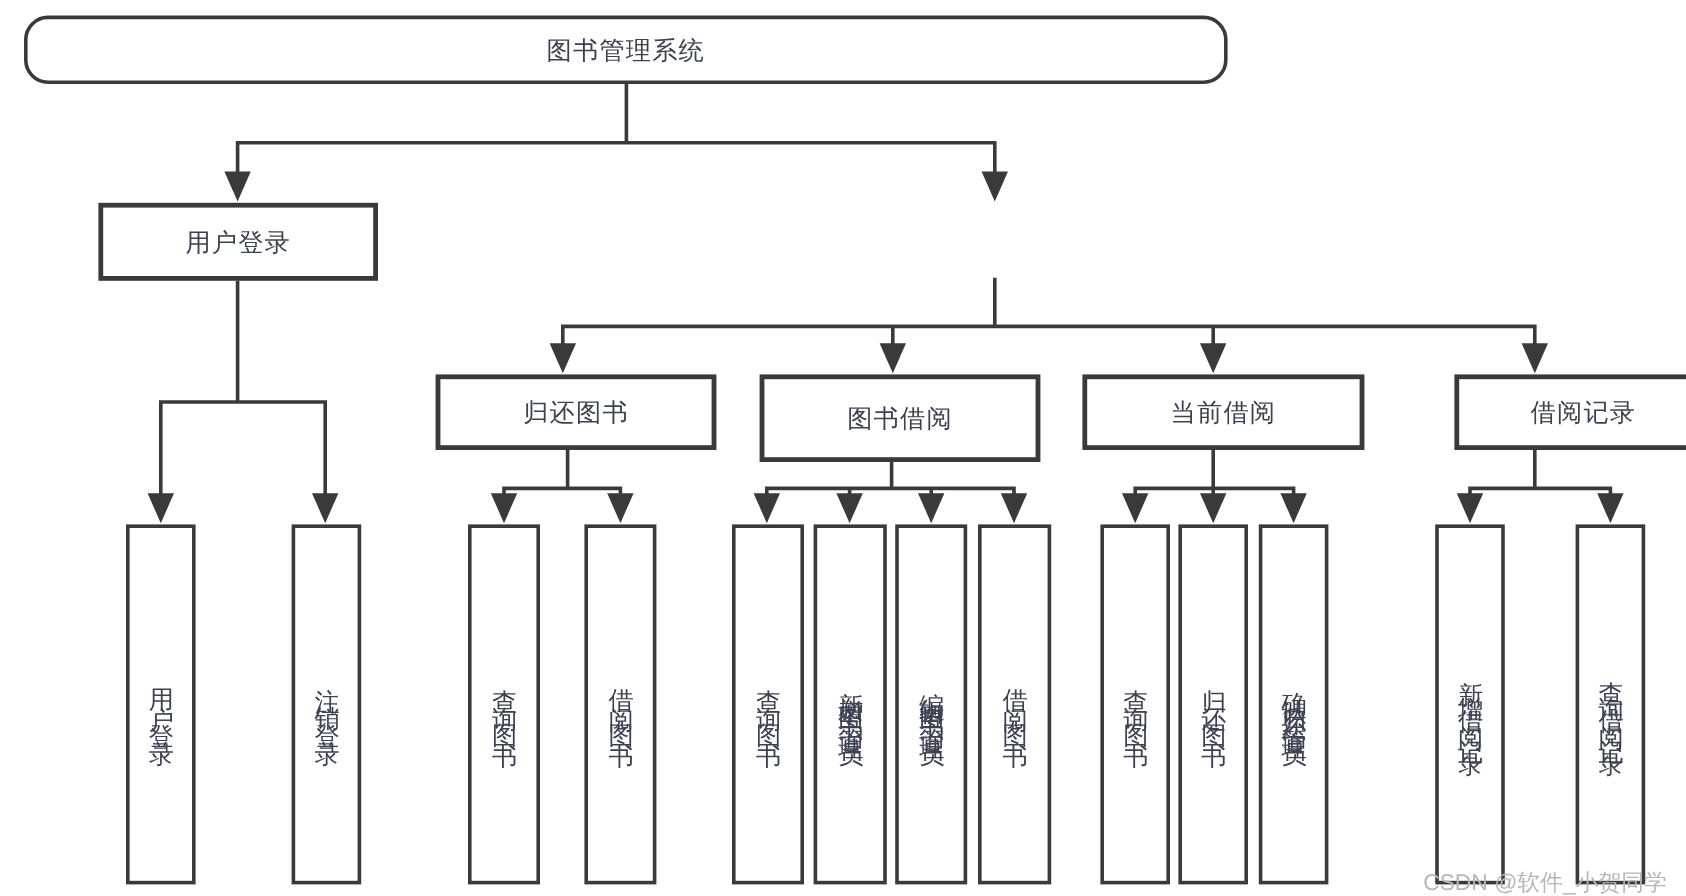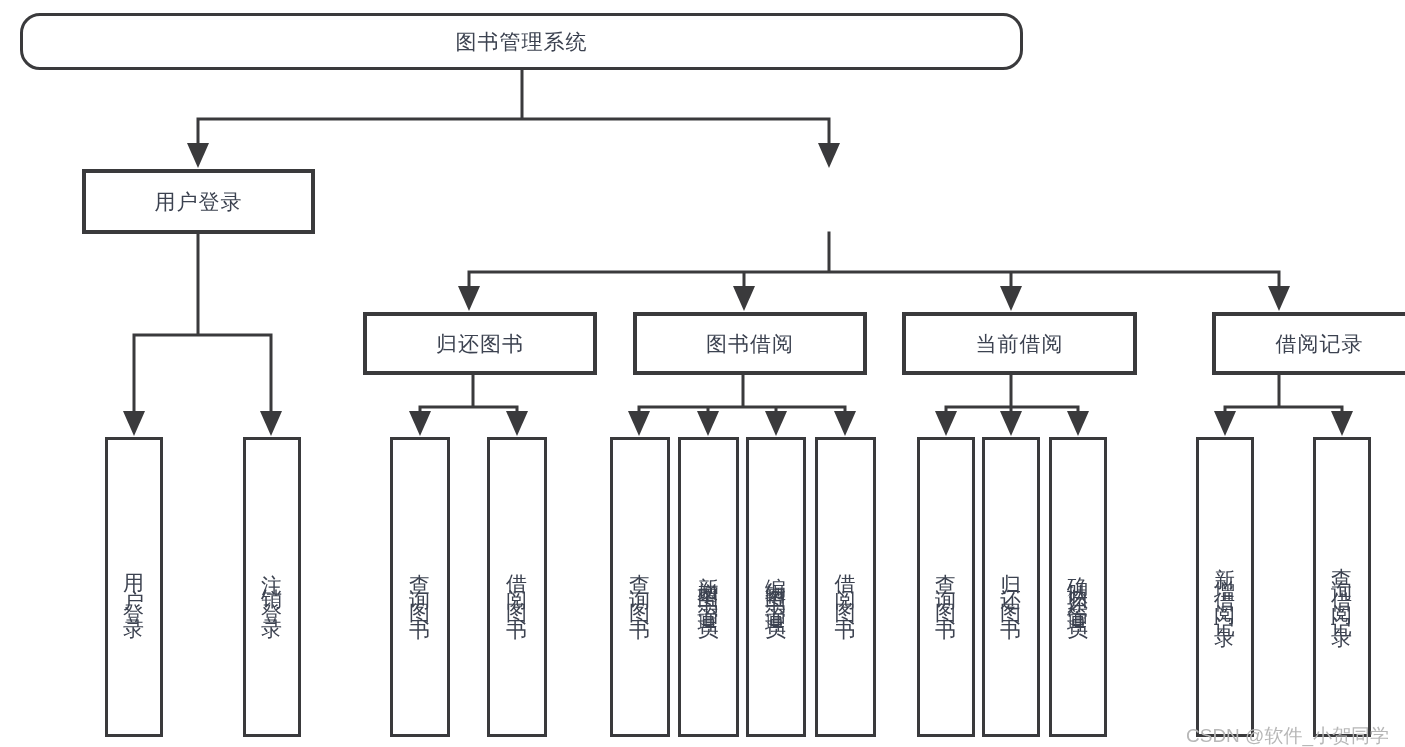--- a/index.html
+++ b/index.html
@@ -122,21 +122,21 @@
     <span>图书管理系统</span>
   </div>
 
   <div class="hnode" style="left:82px; top:169px; width:233px; height:65px;">
     <span>用户登录</span>
   </div>
 
   <div class="hnode" style="left:363px; top:312px; width:234px; height:63px;">
     <span>归还图书</span>
   </div>
-  <div class="hnode" style="left:633px; top:312px; width:234px; height:63px;">
+  <div class="hnode" style="left:633px; top:312px; width:234px; height:73px;">
     <span>图书借阅</span>
   </div>
   <div class="hnode" style="left:902px; top:312px; width:235px; height:63px;">
     <span>当前借阅</span>
   </div>
   <div class="hnode" style="left:1172px; top:312px; width:215px; height:63px;margin-left:40px;">
     <span>借阅记录</span>
   </div>
 
   <div class="leaf" style="left:105px; width:58px;">

